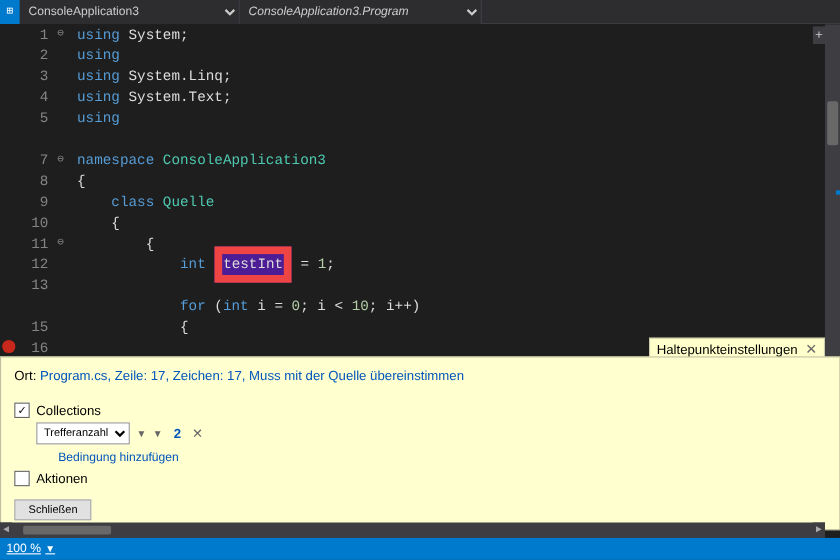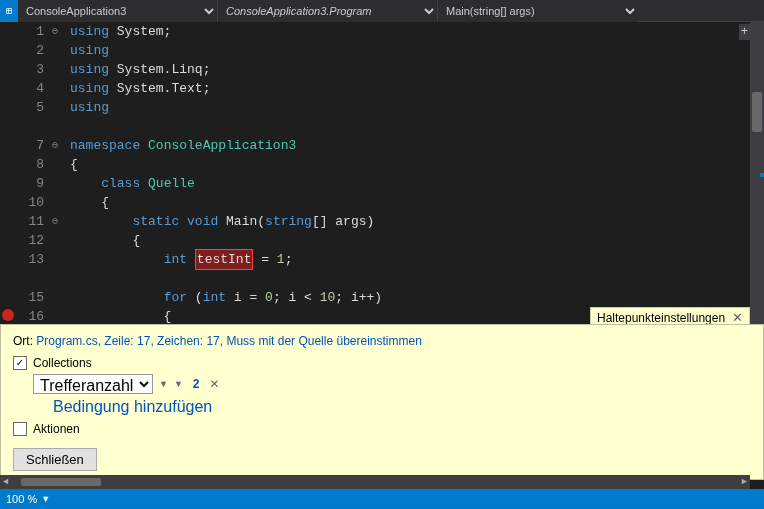--- a/index.html
+++ b/index.html
@@ -160,21 +160,21 @@
     .popup-panel {
       background: #ffffd0;
       border: 1px solid #c0c0a0;
       padding: 8px 12px;
       font-family: 'Segoe UI', Tahoma, sans-serif;
       font-size: 12px;
       color: #000;
       position: relative;
     }
     .popup-location {
-      margin-bottom: 6px;
+      margin-bottom: 16px;
       line-height: 1.4;
     }
     .popup-location a {
       color: #0055bb;
       text-decoration: none;
     }
     .popup-row {
       display: flex;
       align-items: center;
       margin-bottom: 4px;
@@ -197,65 +197,66 @@
     .popup-conditions-row {
       display: flex;
       align-items: center;
       margin-left: 20px;
       margin-bottom: 4px;
       gap: 6px;
     }
     .popup-select {
       border: 1px solid #999;
       background: white;
-      font-size: 16px;
+      font-size: 10px;
       padding: 1px 2px;
       cursor: pointer;
       height: 20px;
     }
     .popup-num {
       color: #0055bb;
       font-weight: bold;
       margin: 0 4px;
     }
     .popup-x {
       color: #666;
       cursor: pointer;
       font-size: 12px;
     }
     .popup-add-link {
       color: #0055bb;
       text-decoration: none;
       margin-left: 20px;
-      font-size: 16px;
+      font-size: 11px;
       cursor: pointer;
     }
     .popup-close-btn {
       margin-top: 8px;
       padding: 3px 12px;
       background: #e1e1e1;
       border: 1px solid #aaa;
-      font-size: 13px;
+      font-size: 10px;
       cursor: pointer;
       font-family: 'Segoe UI', sans-serif;
     }
 
     
     .status-bar {
       position: absolute;
       bottom: 0;
       left: 0; right: 0;
       height: 20px;
       background: #007acc;
       display: flex;
       align-items: center;
       padding: 0 6px;
       font-family: 'Segoe UI', sans-serif;
       font-size: 11px;
       color: white;
+      text-decoration: underline;
     }
     .h-scrollbar {
       height: 14px;
       background: #3e3e42;
       flex: 1;
       display: flex;
       align-items: center;
       position: absolute;
       bottom: 20px;
       left: 0; right: 14px;
@@ -280,23 +281,20 @@
 </head>
 <body>
 
 <div class="title-bar">
   <div class="title-bar-icon">⊞</div>
   <select class="title-bar-select">
     <option>ConsoleApplication3</option>
   </select>
   <select class="title-bar-select" style="width:220px; border-right:1px solid #3f3f46;font-style:italic;">
     <option>ConsoleApplication3.Program</option>
-  </select>
-  <select class="title-bar-select" style="width:200px;">
-    <option>Main(string[] args)</option>
   </select>
 </div>
 
 <div class="editor-container">
 
   <div class="bp-gutter">
     <div class="bp-dot" style="top:287px;"></div>
   </div>
 
   <div class="line-numbers">
@@ -343,23 +341,22 @@
     <div class="code-line"><span class="kw">using</span><span class="plain"> System;</span></div>
     <div class="code-line"><span class="kw">using</span></div>
     <div class="code-line"><span class="kw">using</span><span class="plain"> System.Linq;</span></div>
     <div class="code-line"><span class="kw">using</span><span class="plain"> System.Text;</span></div>
     <div class="code-line"><span class="kw">using</span></div>
     <div class="code-line">&nbsp;</div>
     <div class="code-line"><span class="kw">namespace</span><span class="plain"> </span><span class="cls">ConsoleApplication3</span></div>
     <div class="code-line"><span class="plain">{</span></div>
     <div class="code-line"><span class="plain">    </span><span class="kw">class</span><span class="plain"> </span><span class="cls">Quelle</span></div>
     <div class="code-line"><span class="plain">    {</span></div>
-    <div class="code-line"><span class="plain">        </span><span class="kw">static</span><span class="plain"> </span><span class="kw">void</span><span class="plain"> Main(</span><span class="kw">string</span><span class="plain">[] args)</span></div>
     <div class="code-line"><span class="plain">        {</span></div>
-    <div class="code-line"><span class="plain">            </span><span class="kw">int</span><span class="plain"> </span><span style="background:#7f1d1d; border:1px solid #ef4444; padding:0 1px;">testInt</span><span class="plain"> = </span><span class="num">1</span><span class="plain">;</span></div>
+    <div class="code-line"><span class="plain">            </span><span class="kw">int</span><span class="plain"> </span><span style="background:#4c1d95; border:7px solid #ef4444; padding:0 1px;">testInt</span><span class="plain"> = </span><span class="num">1</span><span class="plain">;</span></div>
     <div class="code-line">&nbsp;</div>
     <div class="code-line"><span class="plain">            </span><span class="kw">for</span><span class="plain"> (</span><span class="kw">int</span><span class="plain"> i = </span><span class="num">0</span><span class="plain">; i &lt; </span><span class="num">10</span><span class="plain">; i++)</span></div>
     <div class="code-line"><span class="plain">            {</span></div>
 
   </div>
 
   <div class="breakpoint-panel" style="top: 285px;">
     <span class="breakpoint-panel-title">Haltepunkteinstellungen</span>
     <span class="breakpoint-panel-close">✕</span>
   </div>

